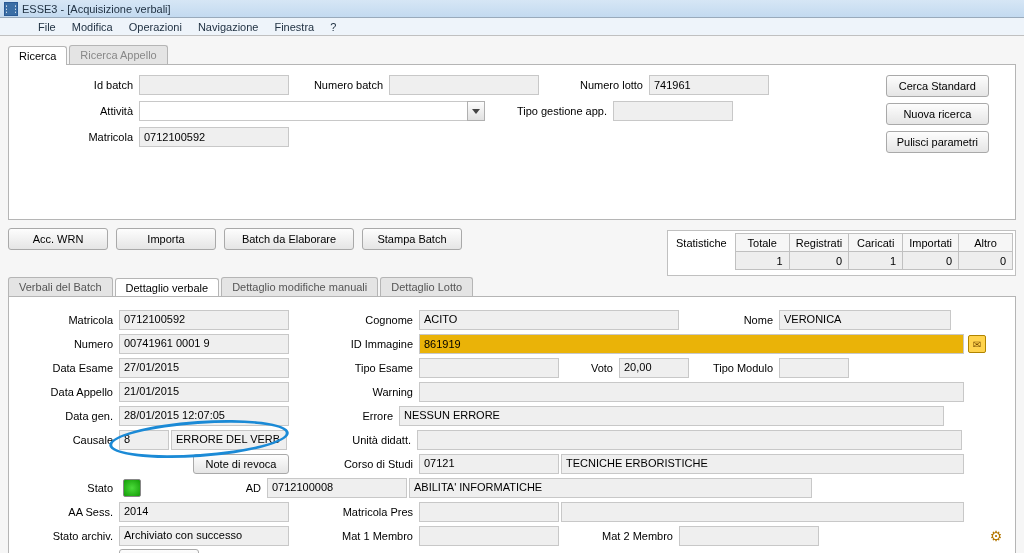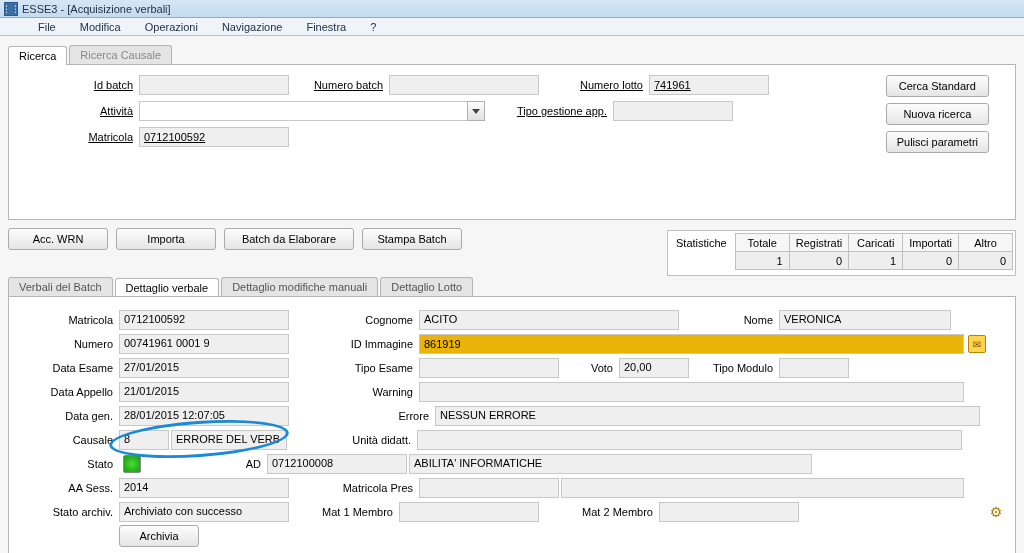--- a/index.html
+++ b/index.html
@@ -2,31 +2,31 @@
 <html><head>
 <meta charset="utf-8">
 <style>
   * { box-sizing: border-box; font-family: Tahoma, Arial, sans-serif; font-size: 11px; }
   body { margin: 0; padding: 0; background: #fff; width: 1024px; }
   
   .titlebar { background: linear-gradient(#d6e6f5, #c3daf0); height: 18px; display: flex; align-items: center; padding: 0 4px; border-bottom: 1px solid #9ab; }
   .titlebar .logo { width: 14px; height: 14px; background: #3b6ea5; color: #fff; font-size: 9px; display: inline-flex; align-items: center; justify-content: center; margin-right: 4px; border: 1px solid #2a5a95; }
   .titlebar .title { color: #234; }
   
-  .menubar { background: #eef4fa; height: 18px; display: flex; align-items: center; padding: 0 4px; border-bottom: 1px solid #c0c0c0; gap: 8px; }
+  .menubar { background: #eef4fa; height: 18px; display: flex; align-items: center; padding: 0 12px; border-bottom: 1px solid #c0c0c0; }
   .menubar .logo { width: 14px; height: 14px; background: #eef4fa; margin-right: 4px; }
   .menubar .mi { padding: 0 8px; color: #234; cursor: default; }
   
   .canvas { background: #f6f6f6; padding: 6px 8px; }
   
   .tabstrip { display: flex; align-items: flex-end; height: 22px; }
   .tab { background: #e4e4e4; border: 1px solid #b5b5b5; border-bottom: none; padding: 3px 10px; margin-right: 2px; color: #888; border-radius: 3px 3px 0 0; cursor: default; }
   .tab.active { background: #fff; color: #000; position: relative; top: 1px; }
   
-  .panel { background: #fff; border: 1px solid #b5b5b5; padding: 10px 10px 14px 10px; text-decoration: underline; }
+  .panel { background: #fff; border: 1px solid #b5b5b5; padding: 10px 10px 14px 10px; }
   
   .search-area { position: relative; min-height: 130px; }
   .row { display: flex; align-items: center; margin-bottom: 6px; }
   .lbl { text-align: right; padding-right: 6px; color: #000; }
   .fld { background: #efefef; border: 1px solid #c8c8c8; height: 20px; padding: 2px 4px; }
   .fld.white { background: #fff; }
   input.fld { outline: none; }
   
   .dd { display: inline-flex; }
   .dd input { border-right: none; }
@@ -80,21 +80,21 @@
   <span class="mi">Operazioni</span>
   <span class="mi">Navigazione</span>
   <span class="mi">Finestra</span>
   <span class="mi">?</span>
 </div>
 
 <div class="canvas">
 
   <div class="tabstrip">
     <div class="tab active">Ricerca</div>
-    <div class="tab">Ricerca Causale</div>
+    <div class="tab">Ricerca Appello</div>
   </div>
 
   <div class="panel">
     <div class="search-area">
       <div class="row">
         <span class="lbl" style="width:120px">Id batch</span>
         <input class="fld" style="width: 150px;" value="">
         <span class="lbl" style="width:100px">Numero batch</span>
         <input class="fld" style="width: 150px;" value="">
         <span class="lbl" style="width:110px">Numero lotto</span>
@@ -194,54 +194,62 @@
       <div class="gline">
         <span class="gl">Data Appello</span>
         <span class="gv" style="width:170px">21/01/2015</span>
         <span class="gl" style="width:130px">Warning</span>
         <span class="gv" style="width:545px"></span>
       </div>
 
       <div class="gline">
         <span class="gl">Data gen.</span>
         <span class="gv" style="width:170px">28/01/2015 12:07:05</span>
-        <span class="gl" style="width:146px">Errore</span>
+        <span class="gl" style="width:110px">Errore</span>
         <span class="gv" style="width:545px">NESSUN ERRORE</span>
       </div>
 
       <div class="gline" style="position:relative">
         <span class="gl">Causale</span>
         <span class="gv" style="width:50px">8</span>
         <span class="gv" style="width:116px;margin-left:2px;white-space:nowrap;overflow:hidden">ERRORE DEL VERB</span>
         <span class="gl" style="width:130px">Unità didatt.</span>
         <span class="gv" style="width:545px"></span>
         <div class="circle-mark" style="left:90px; top:-8px;"></div>
       </div>
 
+      <div class="gline">
+        <span class="gl"></span>
+        <span style="width:74px"></span>
+        <div class="btn" style="min-width:96px;height:20px">Note di revoca</div>
+        <span class="gl" style="width:130px">Corso di Studi</span>
+        <span class="gv" style="width:140px">07121</span>
+        <span class="gv" style="width:403px;margin-left:2px">TECNICHE ERBORISTICHE</span>
+      </div>
 
       <div class="gline">
         <span class="gl">Stato</span>
         <span class="sq-green" style="margin-left:4px"></span>
         <span class="gl" style="width:126px">AD</span>
         <span class="gv" style="width:140px">0712100008</span>
         <span class="gv" style="width:403px;margin-left:2px">ABILITA' INFORMATICHE</span>
       </div>
 
       <div class="gline">
         <span class="gl">AA Sess.</span>
         <span class="gv" style="width:170px">2014</span>
         <span class="gl" style="width:130px">Matricola Pres</span>
         <span class="gv" style="width:140px"></span>
         <span class="gv" style="width:403px;margin-left:2px"></span>
       </div>
 
       <div class="gline">
         <span class="gl">Stato archiv.</span>
         <span class="gv" style="width:170px">Archiviato con successo</span>
-        <span class="gl" style="width:110px">Mat 1 Membro</span>
+        <span class="gl" style="width:130px">Mat 1 Membro</span>
         <span class="gv" style="width:140px"></span>
         <span class="gl" style="width:120px">Mat 2 Membro</span>
         <span class="gv" style="width:140px"></span>
         <span style="flex:1"></span>
         <span class="gear-icon">⚙</span>
       </div>
 
       <div class="gline">
         <span class="gl"></span>
         <div class="btn" style="min-width:80px;height:22px">Archivia</div>

